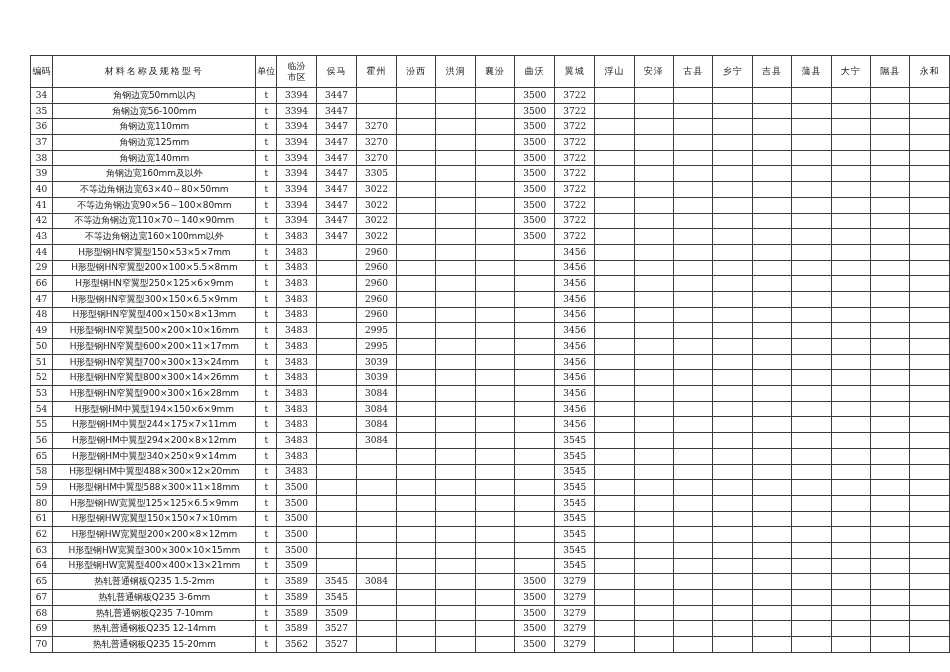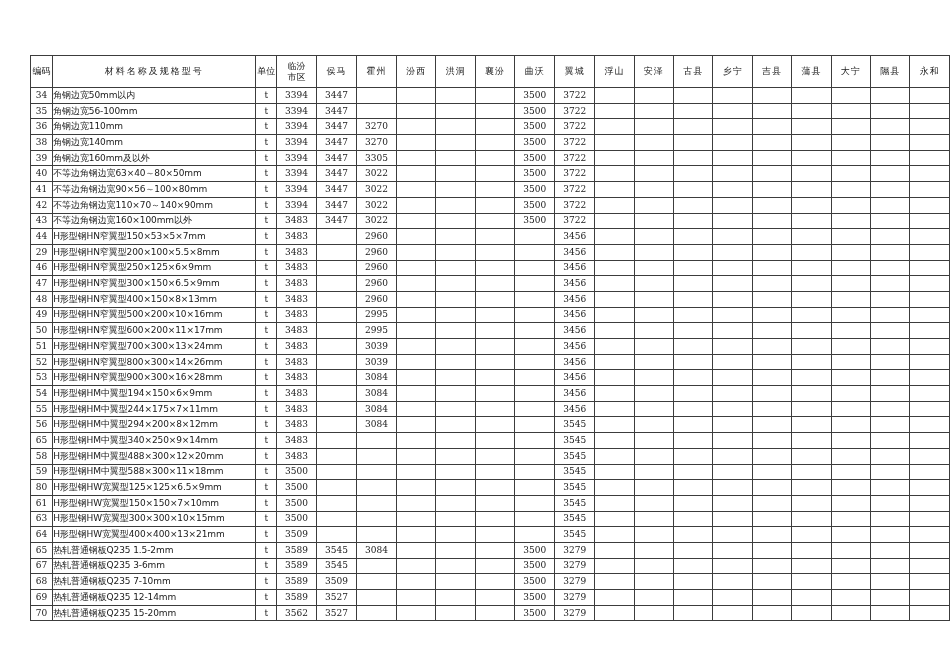--- a/index.html
+++ b/index.html
@@ -80,21 +80,21 @@
   }
   
   tbody tr { height: 15.7px; }
   td.c-code {
     text-align: center;
     vertical-align: middle;
     font-size: 9px;
     color: #4a4a4a;
   }
   td.c-name {
-    text-align: left;
+    text-align: center;
     vertical-align: middle;
     padding-left: 2px;
     font-size: 9.5px;
     color: #1a1a1a;
     letter-spacing: -0.1px;
   }
   td.c-unit {
     text-align: center;
     vertical-align: middle;
     font-size: 9px;
@@ -201,42 +201,64 @@
           <td class="c-val"></td>
           <td class="c-val"></td>
           <td class="c-val"></td>
           <td class="c-val"></td>
           <td class="c-val"></td>
           <td class="c-val"></td>
           <td class="c-val"></td>
           <td class="c-val"></td>
         </tr>
         <tr>
-          <td class="c-code">38</td>
-          <td class="c-name">角钢边宽140mm</td>
+          <td class="c-code">37</td>
+          <td class="c-name">角钢边宽125mm</td>
           <td class="c-unit">t</td>
           <td class="c-val">3394</td>
           <td class="c-val">3447</td>
           <td class="c-val">3270</td>
           <td class="c-val"></td>
           <td class="c-val"></td>
           <td class="c-val"></td>
           <td class="c-val">3500</td>
           <td class="c-val">3722</td>
           <td class="c-val"></td>
           <td class="c-val"></td>
           <td class="c-val"></td>
           <td class="c-val"></td>
           <td class="c-val"></td>
           <td class="c-val"></td>
           <td class="c-val"></td>
           <td class="c-val"></td>
           <td class="c-val"></td>
         </tr>
         <tr>
+          <td class="c-code">38</td>
+          <td class="c-name">角钢边宽140mm</td>
+          <td class="c-unit">t</td>
+          <td class="c-val">3394</td>
+          <td class="c-val">3447</td>
+          <td class="c-val">3270</td>
+          <td class="c-val"></td>
+          <td class="c-val"></td>
+          <td class="c-val"></td>
+          <td class="c-val">3500</td>
+          <td class="c-val">3722</td>
+          <td class="c-val"></td>
+          <td class="c-val"></td>
+          <td class="c-val"></td>
+          <td class="c-val"></td>
+          <td class="c-val"></td>
+          <td class="c-val"></td>
+          <td class="c-val"></td>
+          <td class="c-val"></td>
+          <td class="c-val"></td>
+        </tr>
+        <tr>
           <td class="c-code">39</td>
           <td class="c-name">角钢边宽160mm及以外</td>
           <td class="c-unit">t</td>
           <td class="c-val">3394</td>
           <td class="c-val">3447</td>
           <td class="c-val">3305</td>
           <td class="c-val"></td>
           <td class="c-val"></td>
           <td class="c-val"></td>
           <td class="c-val">3500</td>
@@ -377,21 +399,21 @@
           <td class="c-val"></td>
           <td class="c-val"></td>
           <td class="c-val"></td>
           <td class="c-val"></td>
           <td class="c-val"></td>
           <td class="c-val"></td>
           <td class="c-val"></td>
           <td class="c-val"></td>
         </tr>
         <tr>
-          <td class="c-code">46</td>
+          <td class="c-code">66</td>
           <td class="c-name">H形型钢HN窄翼型250×125×6×9mm</td>
           <td class="c-unit">t</td>
           <td class="c-val">3483</td>
           <td class="c-val"></td>
           <td class="c-val">2960</td>
           <td class="c-val"></td>
           <td class="c-val"></td>
           <td class="c-val"></td>
           <td class="c-val"></td>
           <td class="c-val">3456</td>
@@ -709,20 +731,42 @@
           <td class="c-val"></td>
           <td class="c-val"></td>
           <td class="c-val"></td>
           <td class="c-val"></td>
           <td class="c-val"></td>
           <td class="c-val"></td>
         </tr>
         <tr>
           <td class="c-code">61</td>
           <td class="c-name">H形型钢HW宽翼型150×150×7×10mm</td>
+          <td class="c-unit">t</td>
+          <td class="c-val">3500</td>
+          <td class="c-val"></td>
+          <td class="c-val"></td>
+          <td class="c-val"></td>
+          <td class="c-val"></td>
+          <td class="c-val"></td>
+          <td class="c-val"></td>
+          <td class="c-val">3545</td>
+          <td class="c-val"></td>
+          <td class="c-val"></td>
+          <td class="c-val"></td>
+          <td class="c-val"></td>
+          <td class="c-val"></td>
+          <td class="c-val"></td>
+          <td class="c-val"></td>
+          <td class="c-val"></td>
+          <td class="c-val"></td>
+        </tr>
+        <tr>
+          <td class="c-code">62</td>
+          <td class="c-name">H形型钢HW宽翼型200×200×8×12mm</td>
           <td class="c-unit">t</td>
           <td class="c-val">3500</td>
           <td class="c-val"></td>
           <td class="c-val"></td>
           <td class="c-val"></td>
           <td class="c-val"></td>
           <td class="c-val"></td>
           <td class="c-val"></td>
           <td class="c-val">3545</td>
           <td class="c-val"></td>

